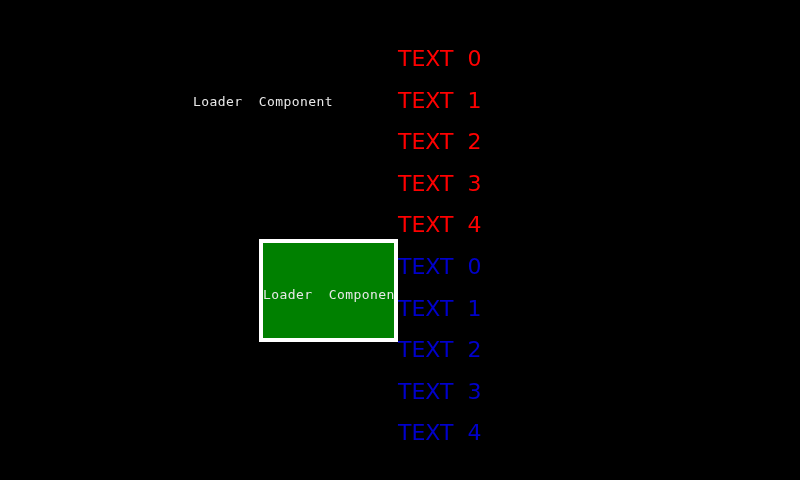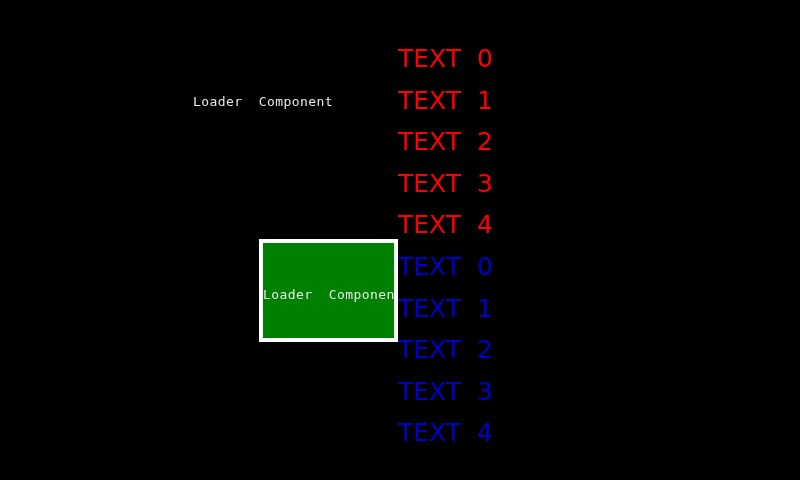--- a/index.html
+++ b/index.html
@@ -73,21 +73,21 @@
     position: absolute;
     left: 398px;
   }
   #red-column { top: 38px; z-index: 1; }
   #blue-column { top: 246px; z-index: 1; }
 
   .text-item {
     height: 41.6px;
     line-height: 41.6px;
     font-family: "DejaVu Sans", sans-serif;
-    font-size: 25px;
+    font-size: 22px;
     white-space: pre;
   }
 </style>
 </head>
 <body>
 
 <div id="canvas" style="background: rgb(0, 0, 0);">
 
   <div id="top-loader-label" class="loader-label">Loader  Component</div>
 

